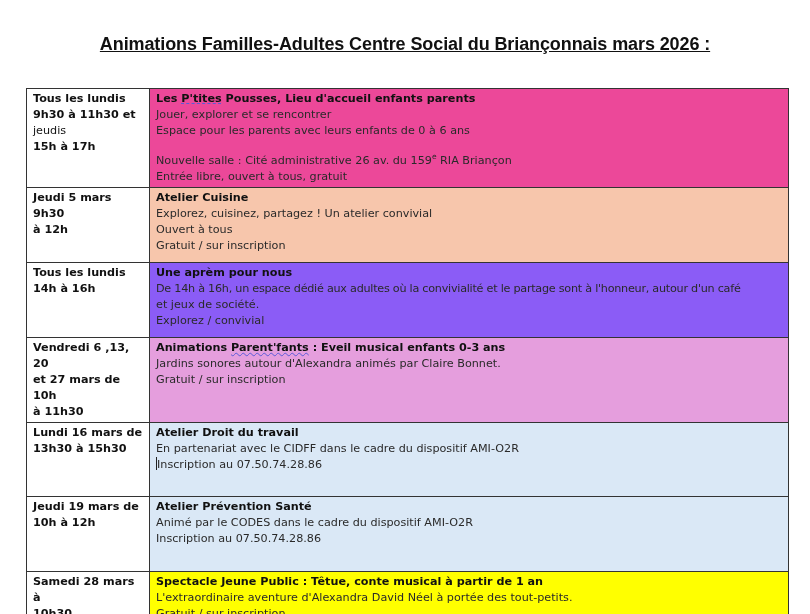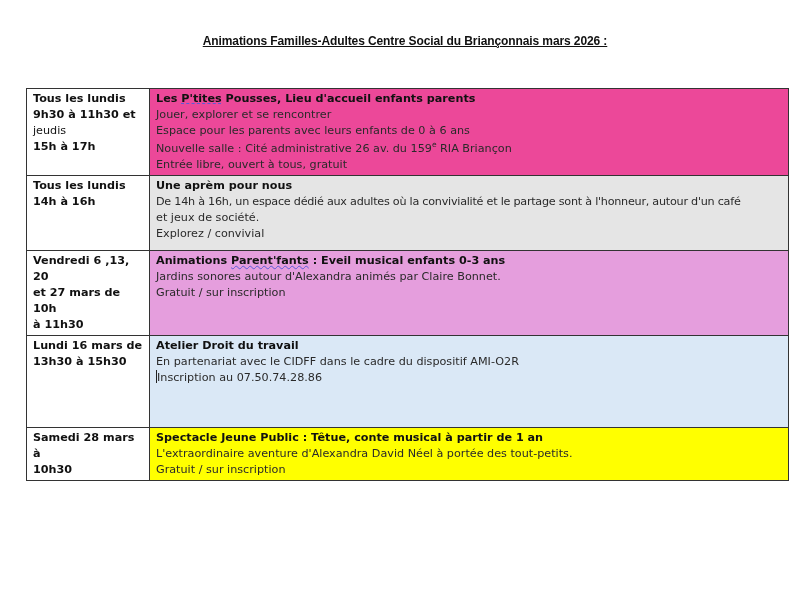--- a/index.html
+++ b/index.html
@@ -1,20 +1,20 @@
 <!DOCTYPE html>
 <html><head>
 <meta charset="utf-8">
 <style>
   html, body { margin: 0; padding: 0; background: #ffffff; }
   body { width: 810px; height: 614px; position: relative; overflow: hidden;
          font-family: "DejaVu Sans", "Liberation Sans", sans-serif; color: #1a1a1a; }
   .title {
     position: absolute; left: 0; top: 34px; width: 810px; text-align: center;
-    font-family: "Liberation Sans", sans-serif; font-weight: bold; font-size: 12px;
+    font-family: "Liberation Sans", sans-serif; font-weight: bold; font-size: 18px;
     text-decoration: underline; letter-spacing: -0.1px; color: #111;
   }
   table.schedule {
     position: absolute; left: 26px; top: 88px; width: 763px;
     border-collapse: collapse; table-layout: fixed;
   }
   table.schedule td {
     border: 1.5px solid #333; vertical-align: top; padding: 2px 6px 2px 6px;
     font-size: 11.2px; line-height: 16px; font-family: "DejaVu Sans", sans-serif;
   }
@@ -39,64 +39,87 @@
       <td class="when">
         <span class="ev-line" style="font-weight:bold;color:#111">Tous les lundis</span>
         <span class="ev-line" style="font-weight:bold;color:#111">9h30 à 11h30 et</span>
         <span class="ev-line" style="font-weight:normal;color:#111">jeudis</span>
         <span class="ev-line" style="font-weight:bold;color:#111">15h à 17h</span>
       </td>
       <td class="what" style="background:#ec4899;">
         <span class="ev-title"><span>Les </span><span class="spell-dotted">P'tites</span><span> Pousses, Lieu d'accueil enfants parents</span></span>
         <span class="ev-line">Jouer, explorer et se rencontrer</span>
         <span class="ev-line">Espace pour les parents avec leurs enfants de 0 à 6 ans</span>
-        <span class="ev-line" style="margin-top:2px"><span>Nouvelle salle : Cité administrative 26 av. du 159</span><sup>e</sup><span> RIA Briançon</span></span>
+        <span class="ev-line" style="margin-top:14px"><span>Nouvelle salle : Cité administrative 26 av. du 159</span><sup>e</sup><span> RIA Briançon</span></span>
         <span class="ev-line">Entrée libre, ouvert à tous, gratuit</span>
       </td>
     </tr>
 
+    <tr style="height:75px;">
+      <td class="when">
+        <span class="ev-line" style="font-weight:bold;color:#111">Jeudi 5 mars 9h30</span>
+        <span class="ev-line" style="font-weight:bold;color:#111">à 12h</span>
+      </td>
+      <td class="what" style="background:#F7C6AC;">
+        <span class="ev-title">Atelier Cuisine</span>
+        <span class="ev-line">Explorez, cuisinez, partagez ! Un atelier convivial</span>
+        <span class="ev-line">Ouvert à tous</span>
+        <span class="ev-line">Gratuit / sur inscription</span>
+      </td>
+    </tr>
 
     <tr style="height:75px;">
       <td class="when">
         <span class="ev-line" style="font-weight:bold;color:#111">Tous les lundis</span>
         <span class="ev-line" style="font-weight:bold;color:#111">14h à 16h</span>
       </td>
-      <td class="what" style="background:#e5e5e5;">
+      <td class="what" style="background:#8b5cf6;">
         <span class="ev-title">Une aprèm pour nous</span>
         <span class="ev-line" style="white-space:nowrap;letter-spacing:-0.25px;">De 14h à 16h, un espace dédié aux adultes où la convivialité et le partage sont à l'honneur, autour d'un café</span>
         <span class="ev-line">et jeux de société.</span>
         <span class="ev-line">Explorez / convivial</span>
       </td>
     </tr>
 
     <tr style="height:75px;">
       <td class="when">
         <span class="ev-line" style="font-weight:bold;color:#111">Vendredi 6 ,13, 20</span>
         <span class="ev-line" style="font-weight:bold;color:#111">et 27 mars de 10h</span>
         <span class="ev-line" style="font-weight:bold;color:#111">à 11h30</span>
       </td>
       <td class="what" style="background:#E59EDD;">
         <span class="ev-title"><span>Animations </span><span class="spell">Parent'fants</span><span> : Eveil musical enfants 0-3 ans</span></span>
         <span class="ev-line">Jardins sonores autour d'Alexandra animés par Claire Bonnet.</span>
         <span class="ev-line">Gratuit / sur inscription</span>
       </td>
     </tr>
 
-    <tr style="height:92px;margin-left:14px;">
+    <tr style="height:74px;margin-left:14px;">
       <td class="when">
         <span class="ev-line" style="font-weight:bold;color:#111">Lundi 16 mars de</span>
         <span class="ev-line" style="font-weight:bold;color:#111">13h30 à 15h30</span>
       </td>
       <td class="what" style="background:#DAE8F6;">
         <span class="ev-title">Atelier Droit du travail</span>
         <span class="ev-line">En partenariat avec le CIDFF dans le cadre du dispositif AMI-O2R</span>
         <span class="ev-line"><span class="caret"></span><span>Inscription au 07.50.74.28.86</span></span>
       </td>
     </tr>
 
+    <tr style="height:75px;">
+      <td class="when">
+        <span class="ev-line" style="font-weight:bold;color:#111">Jeudi 19 mars de</span>
+        <span class="ev-line" style="font-weight:bold;color:#111">10h à 12h</span>
+      </td>
+      <td class="what" style="background:#DAE8F6;">
+        <span class="ev-title">Atelier Prévention Santé</span>
+        <span class="ev-line">Animé par le CODES dans le cadre du dispositif AMI-O2R</span>
+        <span class="ev-line">Inscription au 07.50.74.28.86</span>
+      </td>
+    </tr>
 
     <tr style="height:49px;">
       <td class="when">
         <span class="ev-line" style="font-weight:bold;color:#111">Samedi 28 mars à</span>
         <span class="ev-line" style="font-weight:bold;color:#111">10h30</span>
       </td>
       <td class="what" style="background:#FFFF00;">
         <span class="ev-title">Spectacle Jeune Public : Têtue, conte musical à partir de 1 an</span>
         <span class="ev-line">L'extraordinaire aventure d'Alexandra David Néel à portée des tout-petits.</span>
         <span class="ev-line">Gratuit / sur inscription</span>

